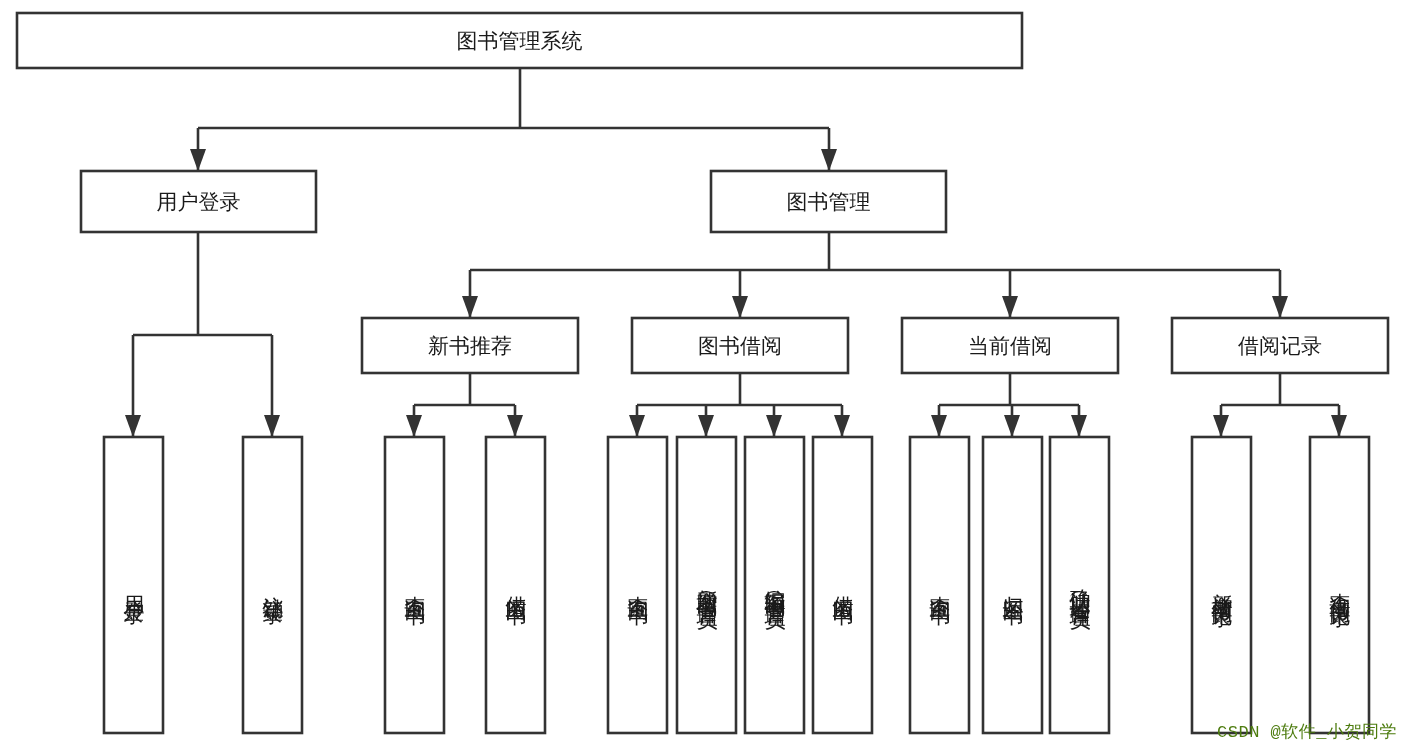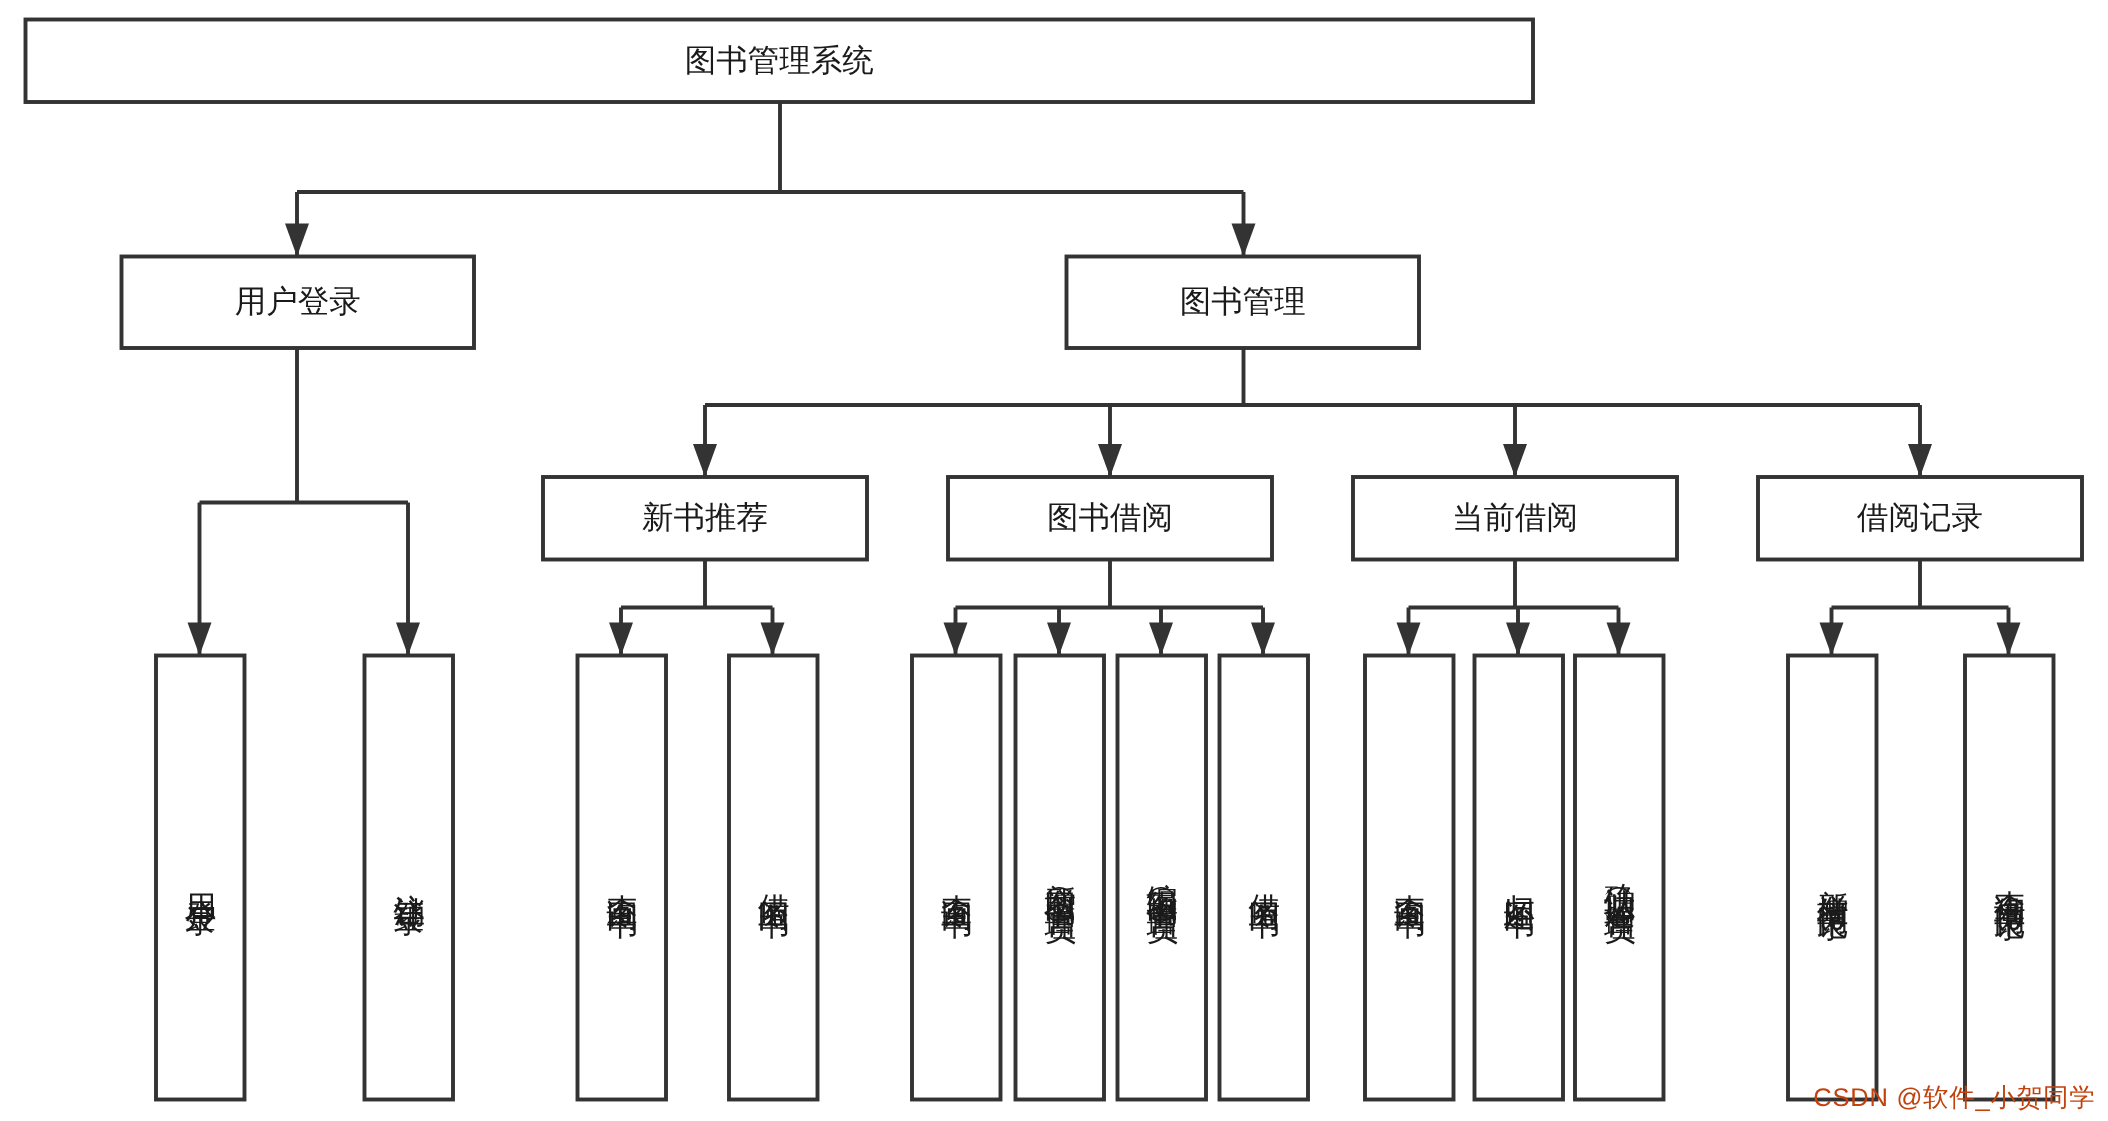--- a/index.html
+++ b/index.html
@@ -61,23 +61,23 @@
     align-items: center;
     justify-content: center;
     text-align: center;
     user-select: none;
     white-space: nowrap;
   }
   .watermark {
     position: absolute;
     right: 8px;
     bottom: 4px;
-    font-family: Liberation Sans, sans-serif;
+    font-family: Liberation Mono, monospace;
     font-size: 17px;
-    color: #c2410c;
+    color: #4d7c0f;
     letter-spacing: 0.5px;
     white-space: nowrap;
     margin-left: 24px;
   }
 </style>
 </head>
 <body>
 
 <div id="diagram-root">
 

